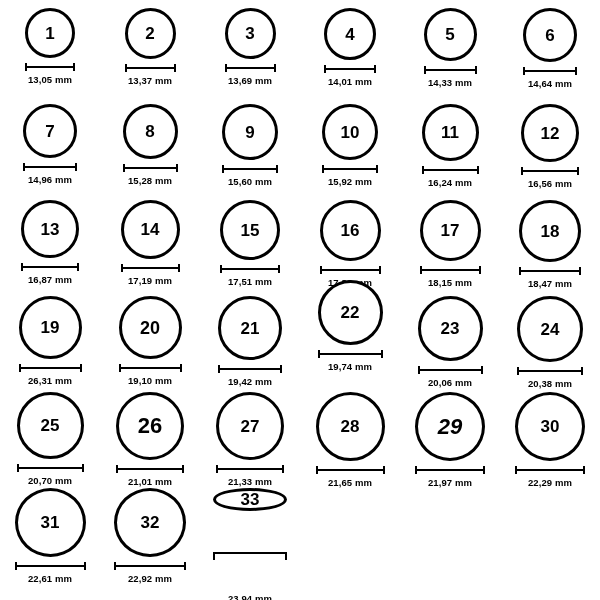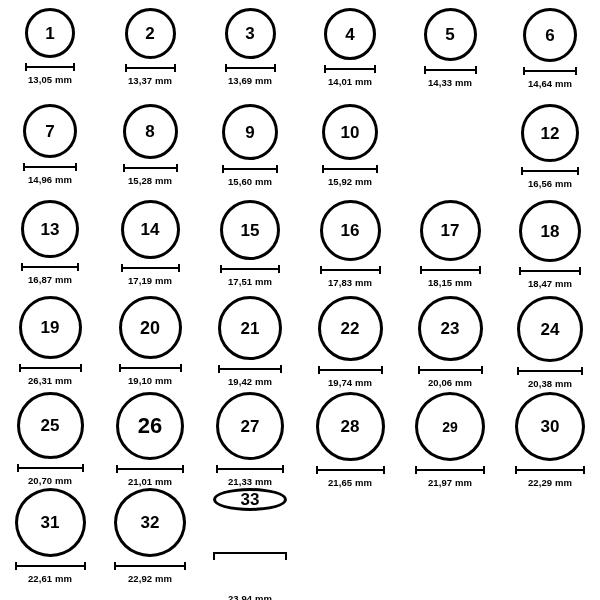--- a/index.html
+++ b/index.html
@@ -181,20 +181,31 @@
       <div class="ring" style="width: 56px; height: 56px;">
         <span class="ring-number" style="font-size: 17px;">10</span>
       </div>
       <div class="measure" style="width: 56px;">
         <div class="bar"></div>
         <div class="cap left"></div>
         <div class="cap right"></div>
       </div>
       <div class="diameter">15,92 mm</div>
     </div>
+    <div class="size-cell" style="left: 400px; top: 104px;">
+      <div class="ring" style="width: 57px; height: 57px;">
+        <span class="ring-number" style="font-size: 17px;">11</span>
+      </div>
+      <div class="measure" style="width: 57px;">
+        <div class="bar"></div>
+        <div class="cap left"></div>
+        <div class="cap right"></div>
+      </div>
+      <div class="diameter">16,24 mm</div>
+    </div>
     <div class="size-cell" style="left: 500px; top: 104px;">
       <div class="ring" style="width: 58px; height: 58px;">
         <span class="ring-number" style="font-size: 17px;">12</span>
       </div>
       <div class="measure" style="width: 58px;">
         <div class="bar"></div>
         <div class="cap left"></div>
         <div class="cap right"></div>
       </div>
       <div class="diameter">16,56 mm</div>
@@ -291,21 +302,21 @@
       <div class="ring" style="width: 64px; height: 64px;">
         <span class="ring-number" style="font-size: 17px;">21</span>
       </div>
       <div class="measure" style="width: 64px;">
         <div class="bar"></div>
         <div class="cap left"></div>
         <div class="cap right"></div>
       </div>
       <div class="diameter">19,42 mm</div>
     </div>
-    <div class="size-cell" style="left: 300px; top: 296px;">
+    <div class="size-cell" style="left: 300px; top: 280px;">
       <div class="ring" style="width: 65px; height: 65px;">
         <span class="ring-number" style="font-size: 17px;">22</span>
       </div>
       <div class="measure" style="width: 65px;">
         <div class="bar"></div>
         <div class="cap left"></div>
         <div class="cap right"></div>
       </div>
       <div class="diameter">19,74 mm</div>
     </div>
@@ -370,21 +381,21 @@
       </div>
       <div class="measure" style="width: 69px;">
         <div class="bar"></div>
         <div class="cap left"></div>
         <div class="cap right"></div>
       </div>
       <div class="diameter">21,65 mm</div>
     </div>
     <div class="size-cell" style="left: 400px; top: 392px;">
       <div class="ring" style="width: 70px; height: 70px;">
-        <span class="ring-number" style="font-size: 14px;">29</span>
+        <span class="ring-number" style="font-size: 22px; font-style: italic;">29</span>
       </div>
       <div class="measure" style="width: 70px;">
         <div class="bar"></div>
         <div class="cap left"></div>
         <div class="cap right"></div>
       </div>
       <div class="diameter">21,97 mm</div>
     </div>
     <div class="size-cell" style="left: 500px; top: 392px;">
       <div class="ring" style="width: 70px; height: 70px;">

